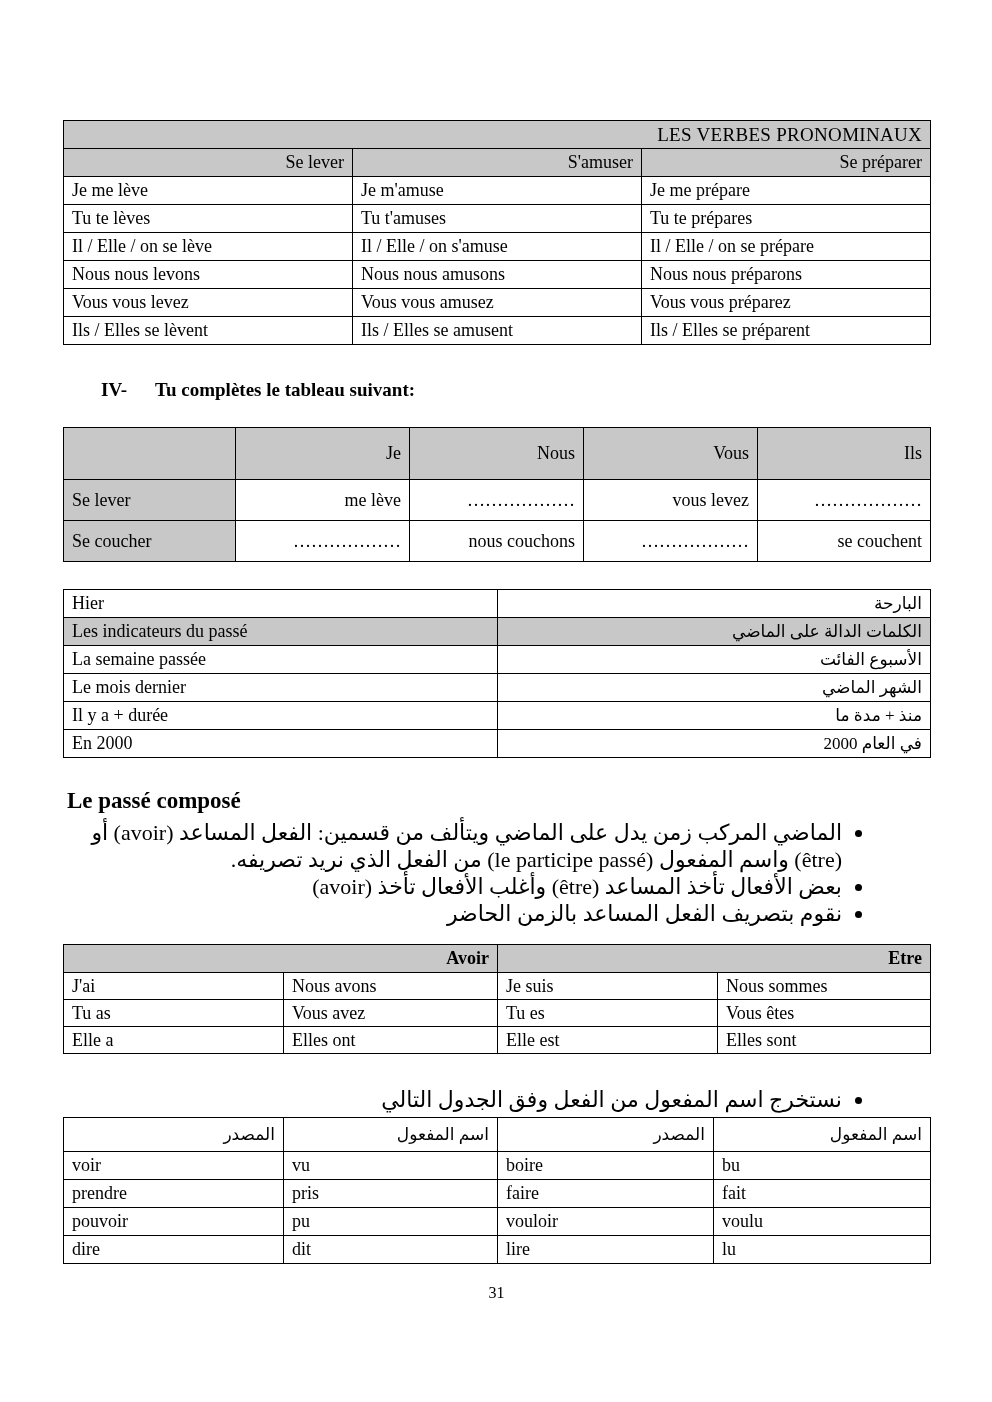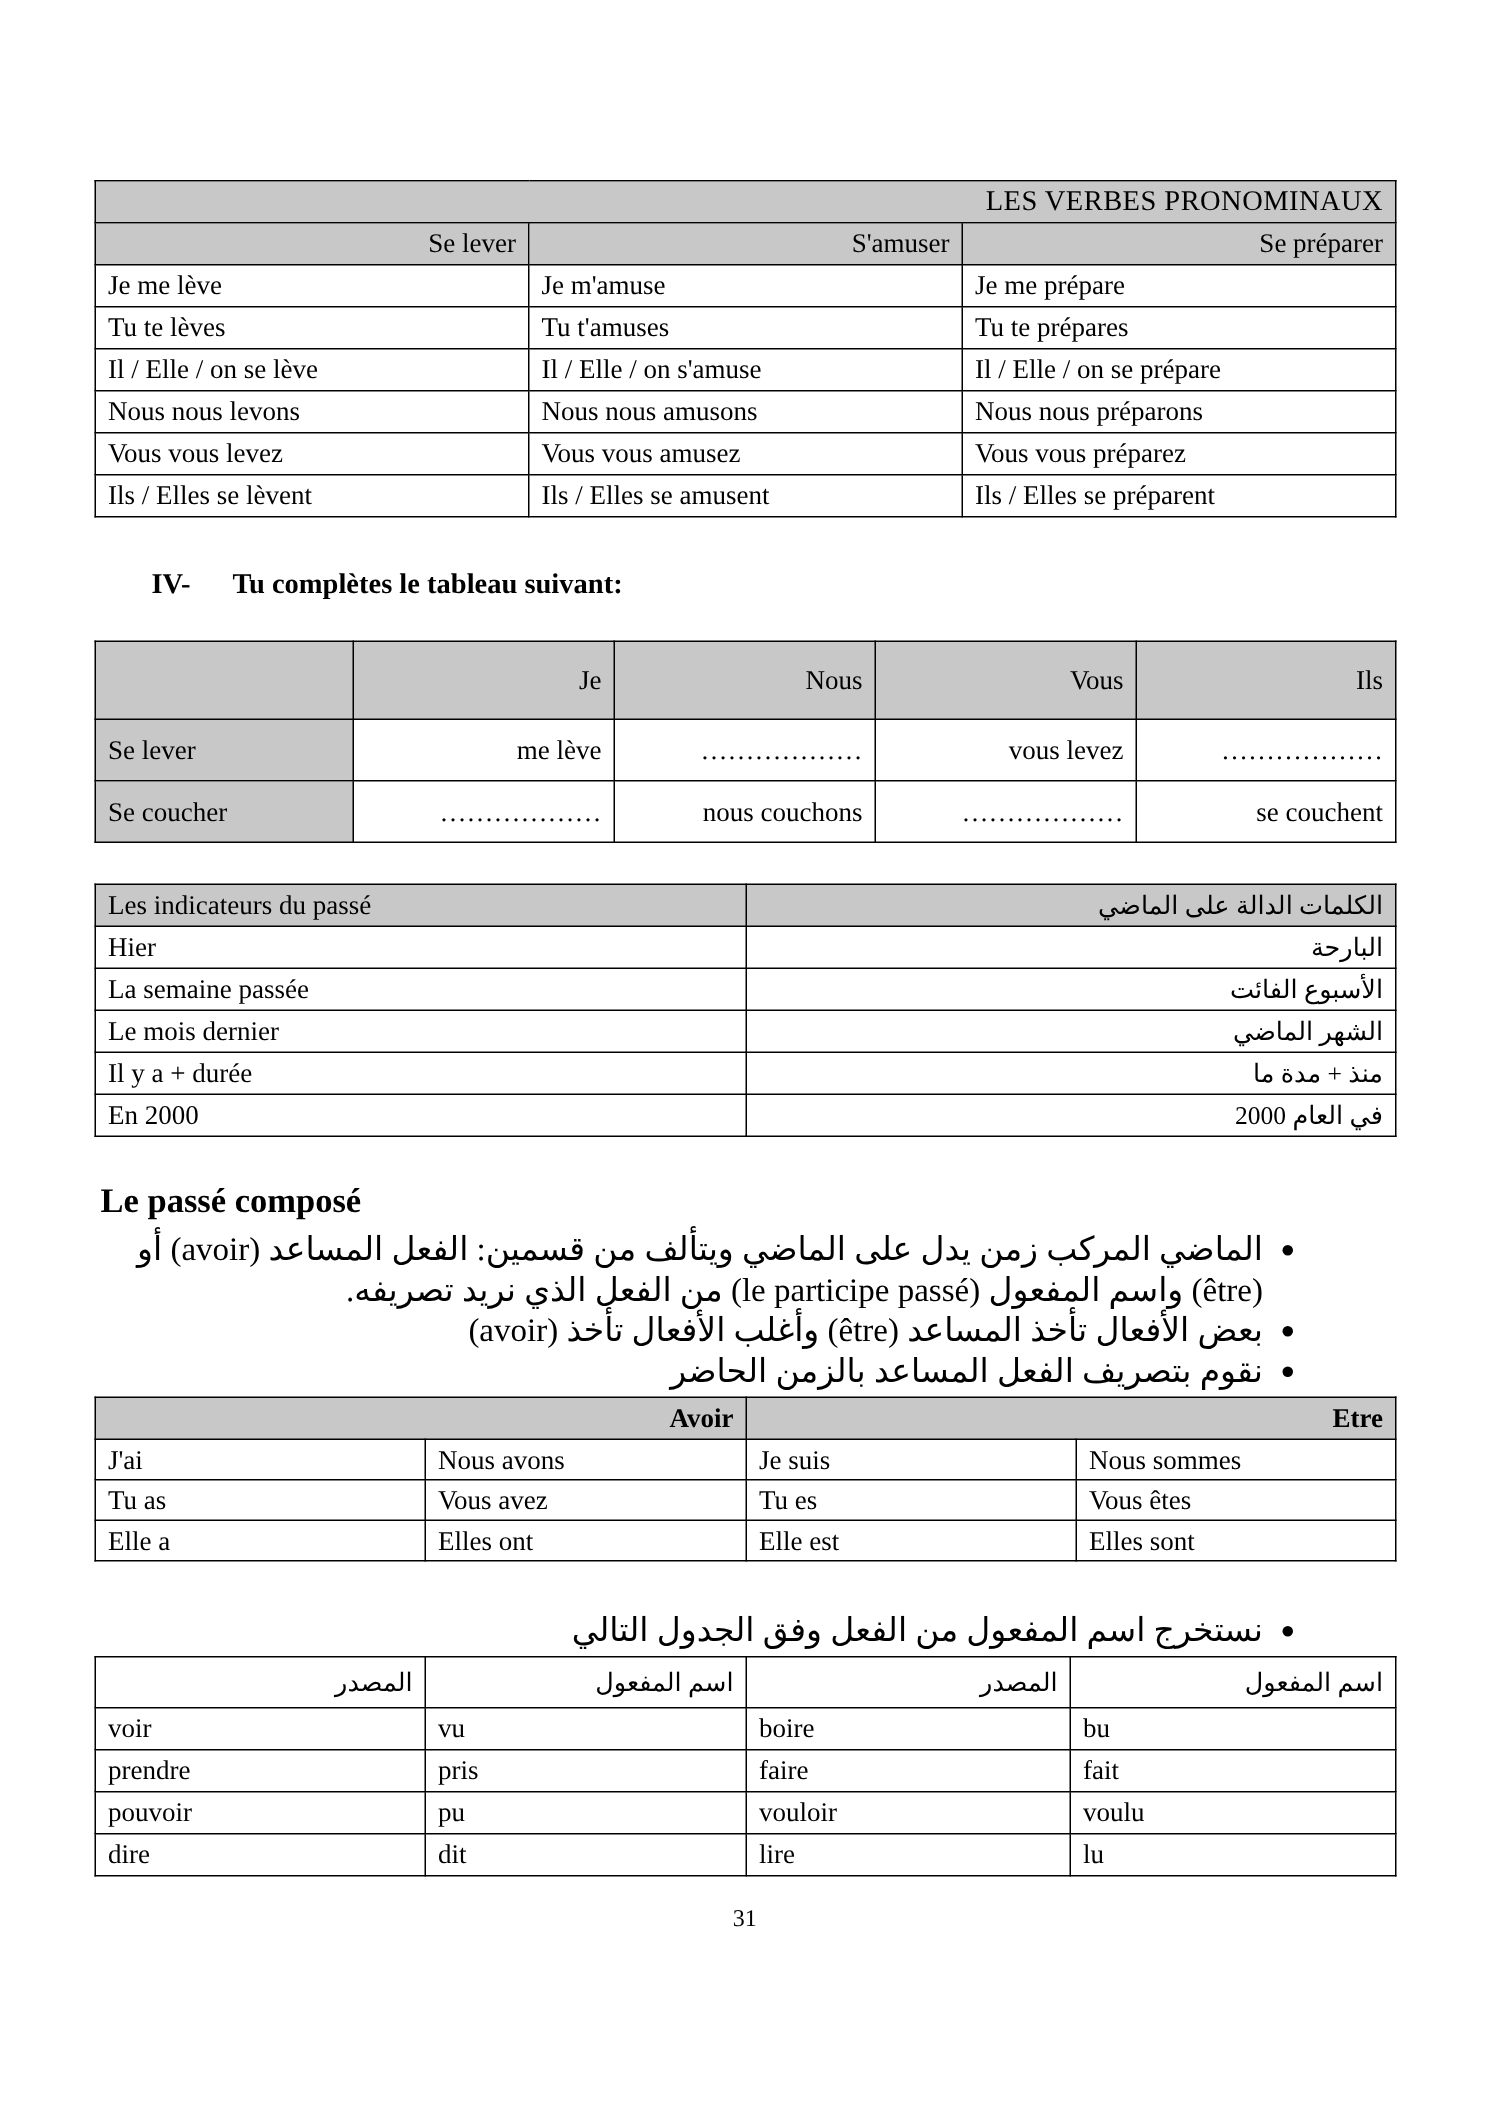--- a/index.html
+++ b/index.html
@@ -34,21 +34,21 @@
   .t3 { margin-top:27px; }
   .t3 td { height:28px; }
 
   
   .heading-pc { margin:30px 0 0 4px; font-weight:bold; font-size:23px; }
   ul.ar-bullets { margin-top:5px; direction:rtl; list-style:disc; padding-right:88px; font-size:22px; line-height:27px; }
   ul.ar-bullets li { text-align:right; }
   ul.single { margin-top:32px; }
 
   
-  .t4 { margin-top:4px; }
+  .t4 { margin-top:17px; }
   .t4 td { height:27px; }
   .t4 .aux-hdr { font-weight:bold; height:28px; }
 
   
   .t5 { margin-top:4px; }
   .t5 .title-row td { height:27px; }
   .t5 .hdr-row td { height:34px; }
   .t5 .data-row td { height:28px; }
 
   .page-number { margin-top:20px; text-align:center; font-size:16px; }
@@ -143,26 +143,26 @@
   </tbody>
     </table>
 
   <table class="doc-table t3">
     <colgroup>
         <col style="width:434px">
         <col style="width:433px">
       </colgroup>
     <tbody>
         <tr>
+      <td>Hier</td>
+      <td class="ar">البارحة</td>
+    </tr>
+    <tr>
       <td class="gray">Les indicateurs du passé</td>
       <td class="gray ar">الكلمات الدالة على الماضي</td>
-    </tr>
-    <tr>
-      <td>Hier</td>
-      <td class="ar">البارحة</td>
     </tr>
     <tr>
       <td>La semaine passée</td>
       <td class="ar">الأسبوع الفائت</td>
     </tr>
     <tr>
       <td>Le mois dernier</td>
       <td class="ar">الشهر الماضي</td>
     </tr>
     <tr>

